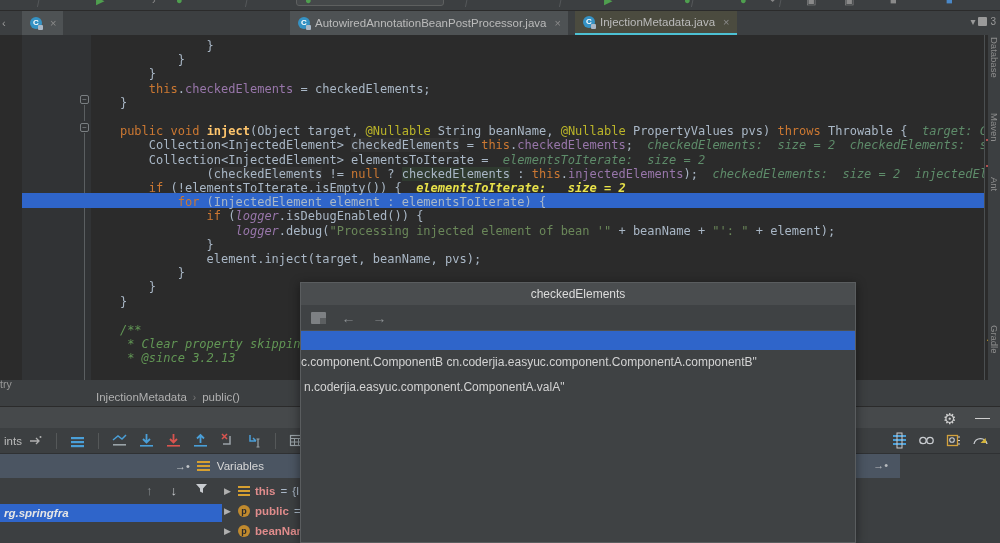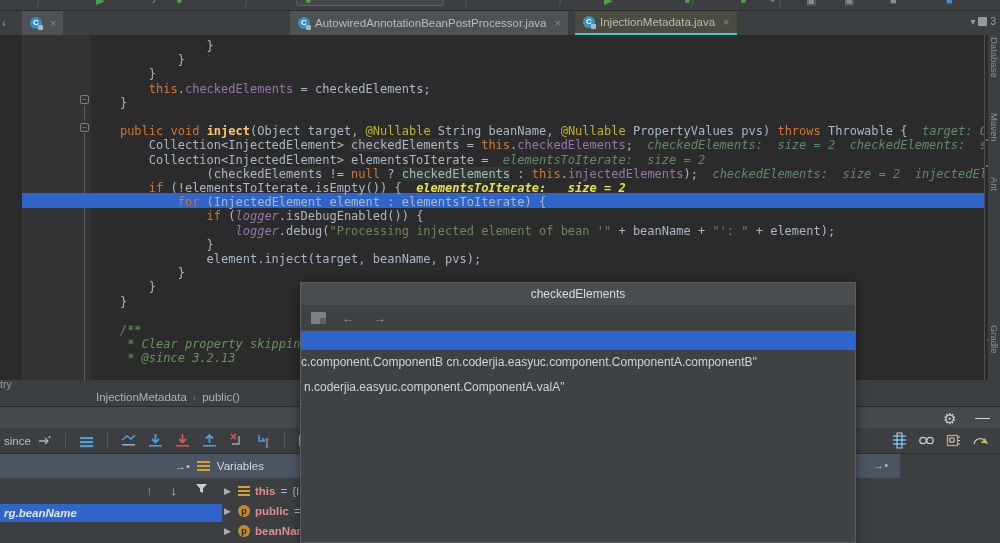--- a/index.html
+++ b/index.html
@@ -364,21 +364,21 @@
 
   <div class="dbg">
     <div class="dbg-titlebar">
       <div class="dbg-title-right">
         <span class="gear"></span>
         <span class="minus">—</span>
       </div>
     </div>
 
     <div class="dbg-toolbar">
-      <span class="tt-label">since</span>
+      <span class="tt-label">ints</span>
       <span class="icn">
         <svg width="19" height="19" viewBox="0 0 19 19">
             <path d="M4 10h8M10 7l3 3-3 3" stroke="#b0b0b0" stroke-width="1.3" fill="none"></path>
             <circle cx="14.5" cy="6" r="1" fill="#b0b0b0"></circle>
           </svg>
       </span>
       <span class="tbsep"></span>
       <span class="icn">
         <svg width="19" height="19" viewBox="0 0 19 19">
             <rect x="3" y="6" width="13" height="2.2" fill="#4a9fd8"></rect>
@@ -486,21 +486,21 @@
       <div class="frames-toolbar">
         <span style="color:#8a8f92;font-size:13px">↑</span>
         <span style="color:#c9ccd0;font-size:13px">↓</span>
         <span>
           <svg width="13" height="13" viewBox="0 0 13 13">
               <path d="M1 2h11l-4 4.5V11l-3-1.5V6.5z" fill="#c9ccd0"></path>
             </svg>
         </span>
       </div>
       <div class="frame-row">
-        <span>rg.beanName</span>
+        <span>rg.springfra</span>
       </div>
     </div>
 
     <div class="vars-pane">
       <div class="var-row" style="top:4px;">
         <span class="tri">▶</span>
         <span class="vico-stack">
             <i style="top:0"></i>
             <i style="top:4px"></i>
             <i style="top:8px"></i>

